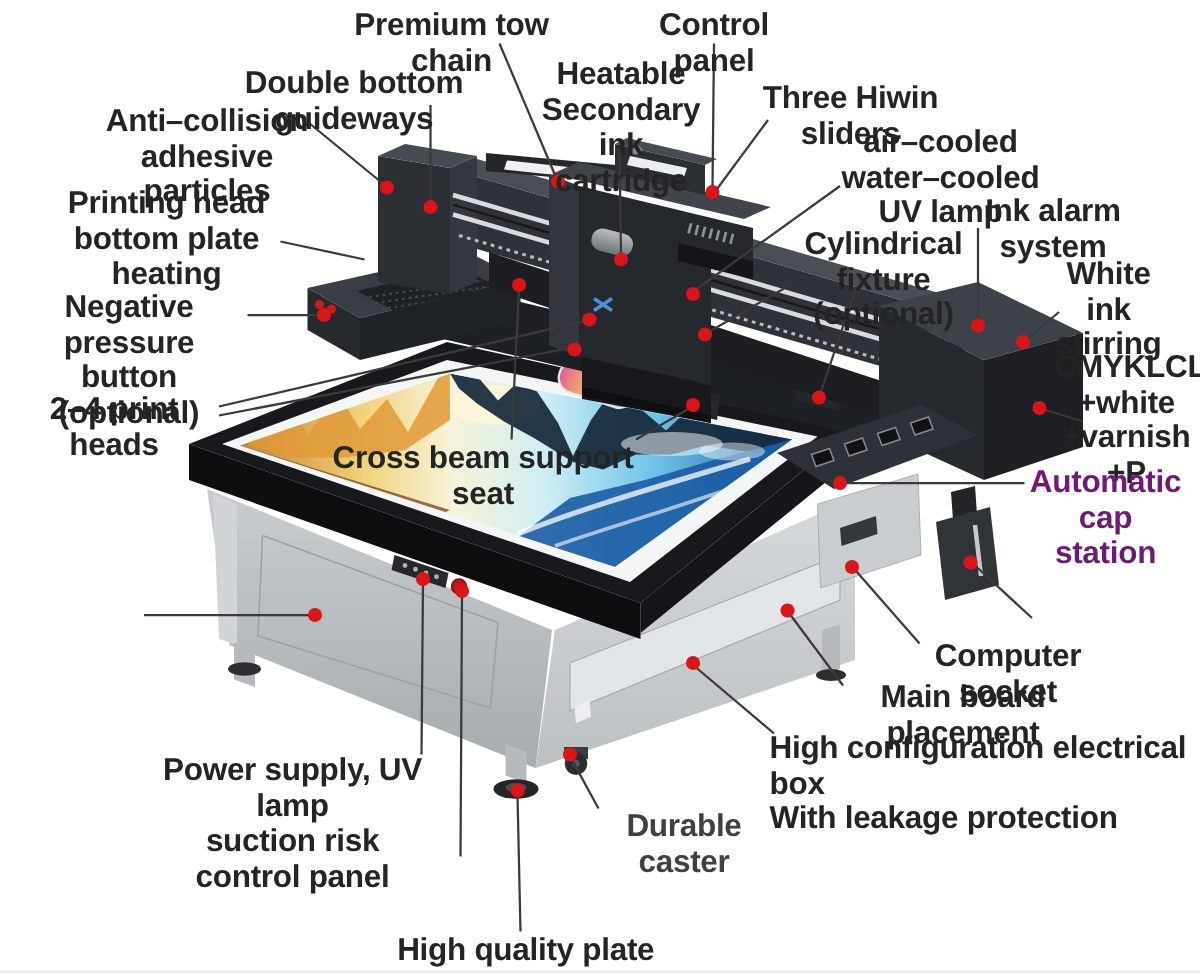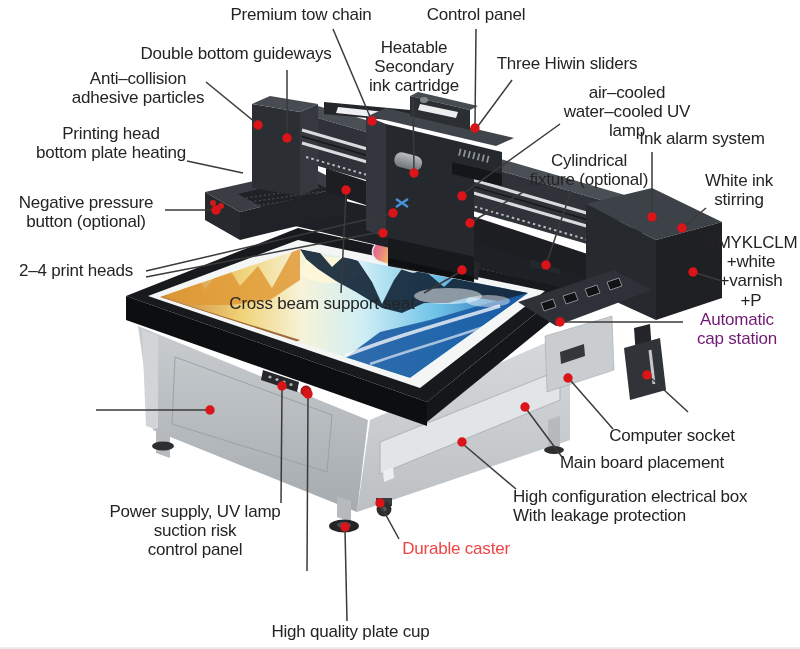--- a/index.html
+++ b/index.html
@@ -1,21 +1,21 @@
 <!DOCTYPE html>
 <html><head>
 <meta charset="utf-8">
 <style>
   html,body{margin:0;padding:0;background:#fff;}
   #stage{position:relative;width:800px;height:649px;background:#ffffff;overflow:hidden;
          font-family:"Liberation Sans",sans-serif;}
   #machine-svg,#annotation-svg{position:absolute;left:0;top:0;}
   #annotation-svg{z-index:3;}
   #labels{position:absolute;left:0;top:0;width:800px;height:649px;z-index:4;}
-  .label{position:absolute;font-weight:400;font-size:17px;line-height:1.13;color:#242424;
+  .label{position:absolute;font-weight:700;font-size:21px;line-height:1.13;color:#242424;
          white-space:pre-line;letter-spacing:-0.2px;}
   #bottom-edge{position:absolute;left:0;bottom:0;width:800px;height:2px;background:#ebecec;z-index:5;}
 </style>
 </head>
 <body>
 
 <div id="stage">
 
   <svg id="machine-svg" width="800" height="649" viewBox="0 0 800 649">
     <defs>
@@ -250,18 +250,18 @@
       <div class="label" style="left: 213px; top: 294px; width: 218px; text-align: center; color: rgb(36, 36, 36);">Cross beam support seat</div>
       <div class="label" style="left: 684px; top: 310px; width: 106px; text-align: center; color: #701a75;">Automatic
 cap station</div>
       <div class="label" style="left: 595px; top: 426px; width: 154px; text-align: center; color: rgb(36, 36, 36);">Computer socket</div>
       <div class="label" style="left: 543px; top: 453px; width: 198px; text-align: center; color: rgb(36, 36, 36);">Main board placement</div>
       <div class="label" style="left: 513px; top: 487px; width: 290px; text-align: left; color: rgb(36, 36, 36);">High configuration electrical box
 With leakage protection</div>
       <div class="label" style="left: 92px; top: 502px; width: 206px; text-align: center; color: rgb(36, 36, 36);">Power supply, UV lamp
 suction risk
 control panel</div>
-      <div class="label" style="left: 390px; top: 539px; width: 132px; text-align: center; color: #ef4444;">Durable caster</div>
+      <div class="label" style="left: 390px; top: 539px; width: 132px; text-align: center; color: #404040;">Durable caster</div>
       <div class="label" style="left: 258px; top: 622px; width: 185px; text-align: center; color: rgb(36, 36, 36);">High quality plate cup</div>
     </div>
 
   <div id="bottom-edge"></div>
 </div>
 
 </body></html>

